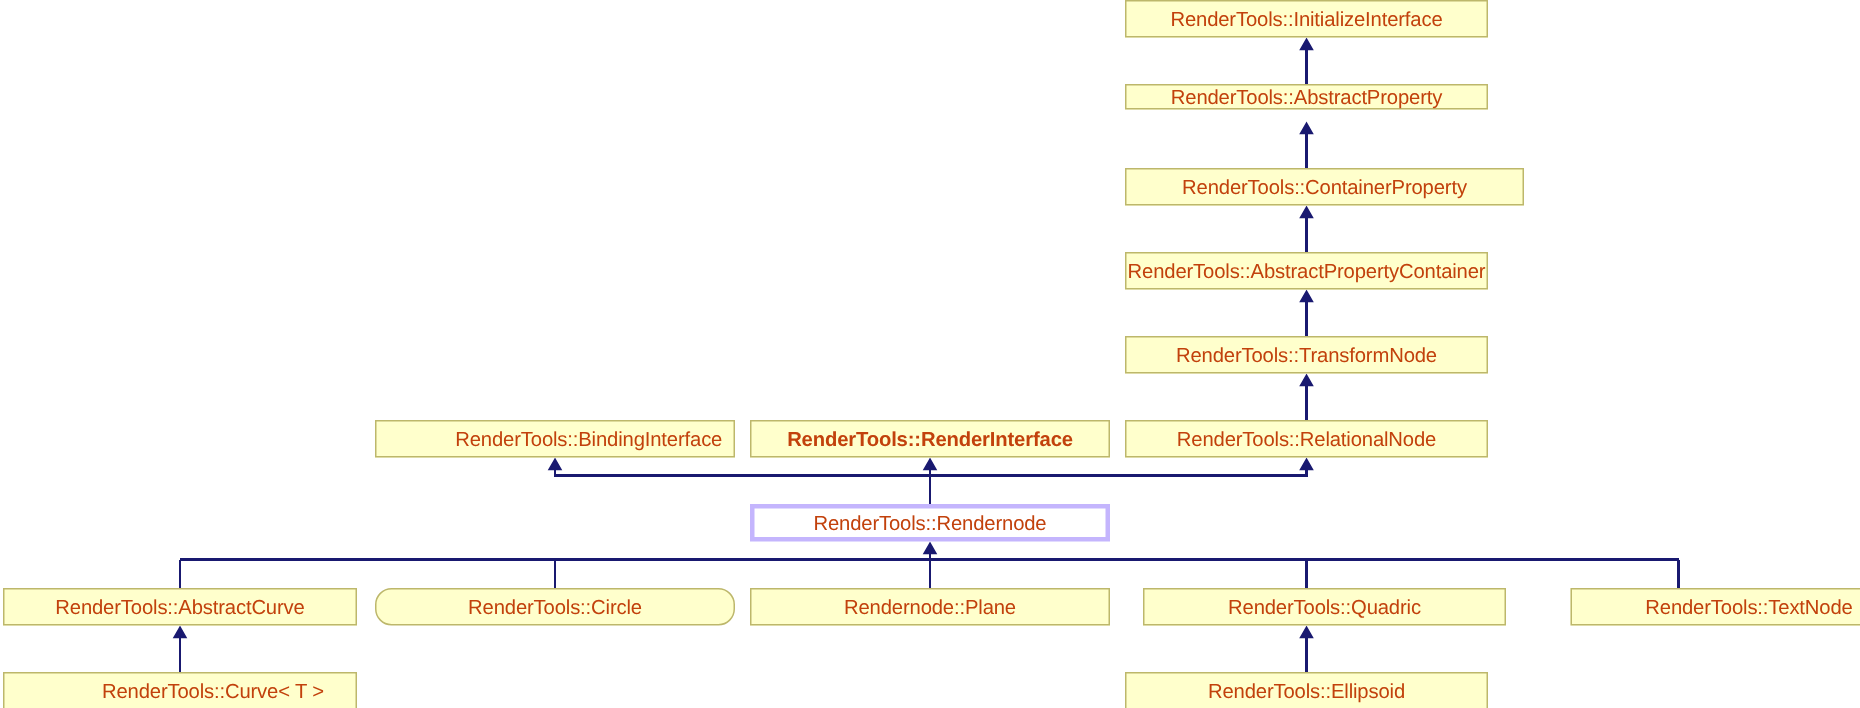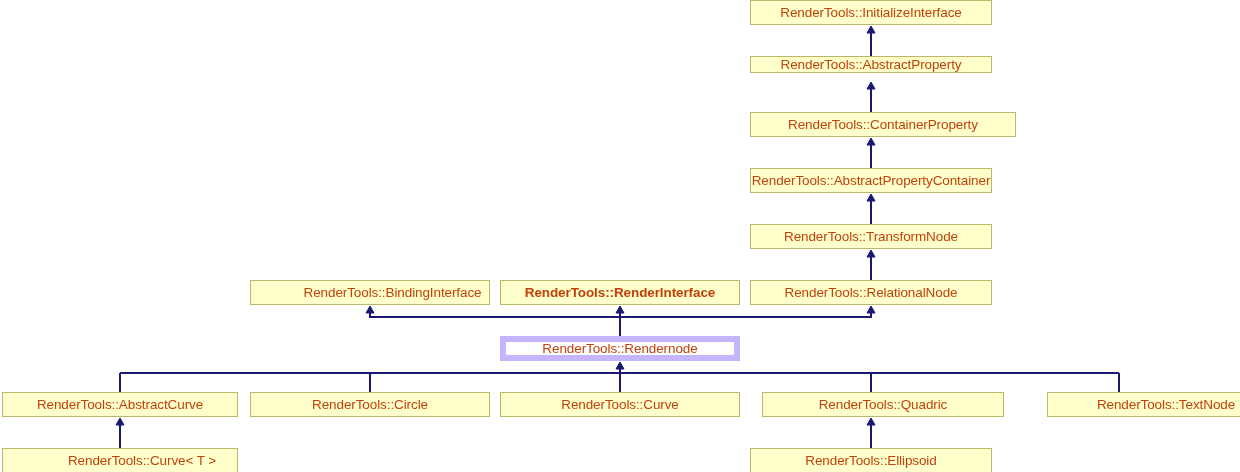--- a/index.html
+++ b/index.html
@@ -33,21 +33,21 @@
     background: #ffffcc;
     border: 1px solid #bdb76b;
     color: #c2410c;
     font-size: 13.5px;
     line-height: 1;
     white-space: nowrap;
     letter-spacing: -0.1px;
   }
   .node.current {
     background: #ffffff;
-    border: 6px solid #c4b5fd;
+    border: 3px solid #c4b5fd;
   }
   .node-label {
     display: block;
     padding: 0 4px;
   }
 </style>
 </head>
 <body>
 
 <div id="diagram">
@@ -105,25 +105,25 @@
       </div>
       <div class="node" style="left: 750px; top: 280px; width: 242px; height: 25px;">
         <span class="node-label">RenderTools::RelationalNode</span>
       </div>
       <div class="node current" style="left: 500px; top: 336px; width: 240px; height: 25px;">
         <span class="node-label">RenderTools::Rendernode</span>
       </div>
       <div class="node" style="left: 2px; top: 392px; width: 236px; height: 25px;">
         <span class="node-label">RenderTools::AbstractCurve</span>
       </div>
-      <div class="node" style="left: 250px; top: 392px; width: 240px; height: 25px;">
+      <div class="node" style="left: 250px; top: 392px; width: 240px; height: 25px; border-radius: 11px;">
         <span class="node-label">RenderTools::Circle</span>
       </div>
       <div class="node" style="left: 500px; top: 392px; width: 240px; height: 25px;">
-        <span class="node-label">RenderTools::Curve</span>
+        <span class="node-label">Rendernode::Plane</span>
       </div>
       <div class="node" style="left: 750px; top: 392px; width: 242px; height: 25px; margin-left: 12px;">
         <span class="node-label">RenderTools::Quadric</span>
       </div>
       <div class="node" style="left: 1000px; top: 392px; width: 238px; height: 25px; margin-left: 47px;">
         <span class="node-label">RenderTools::TextNode</span>
       </div>
       <div class="node" style="left: 2px; top: 448px; width: 236px; height: 25px; padding-left: 44px;">
         <span class="node-label">RenderTools::Curve&lt; T &gt;</span>
       </div>

